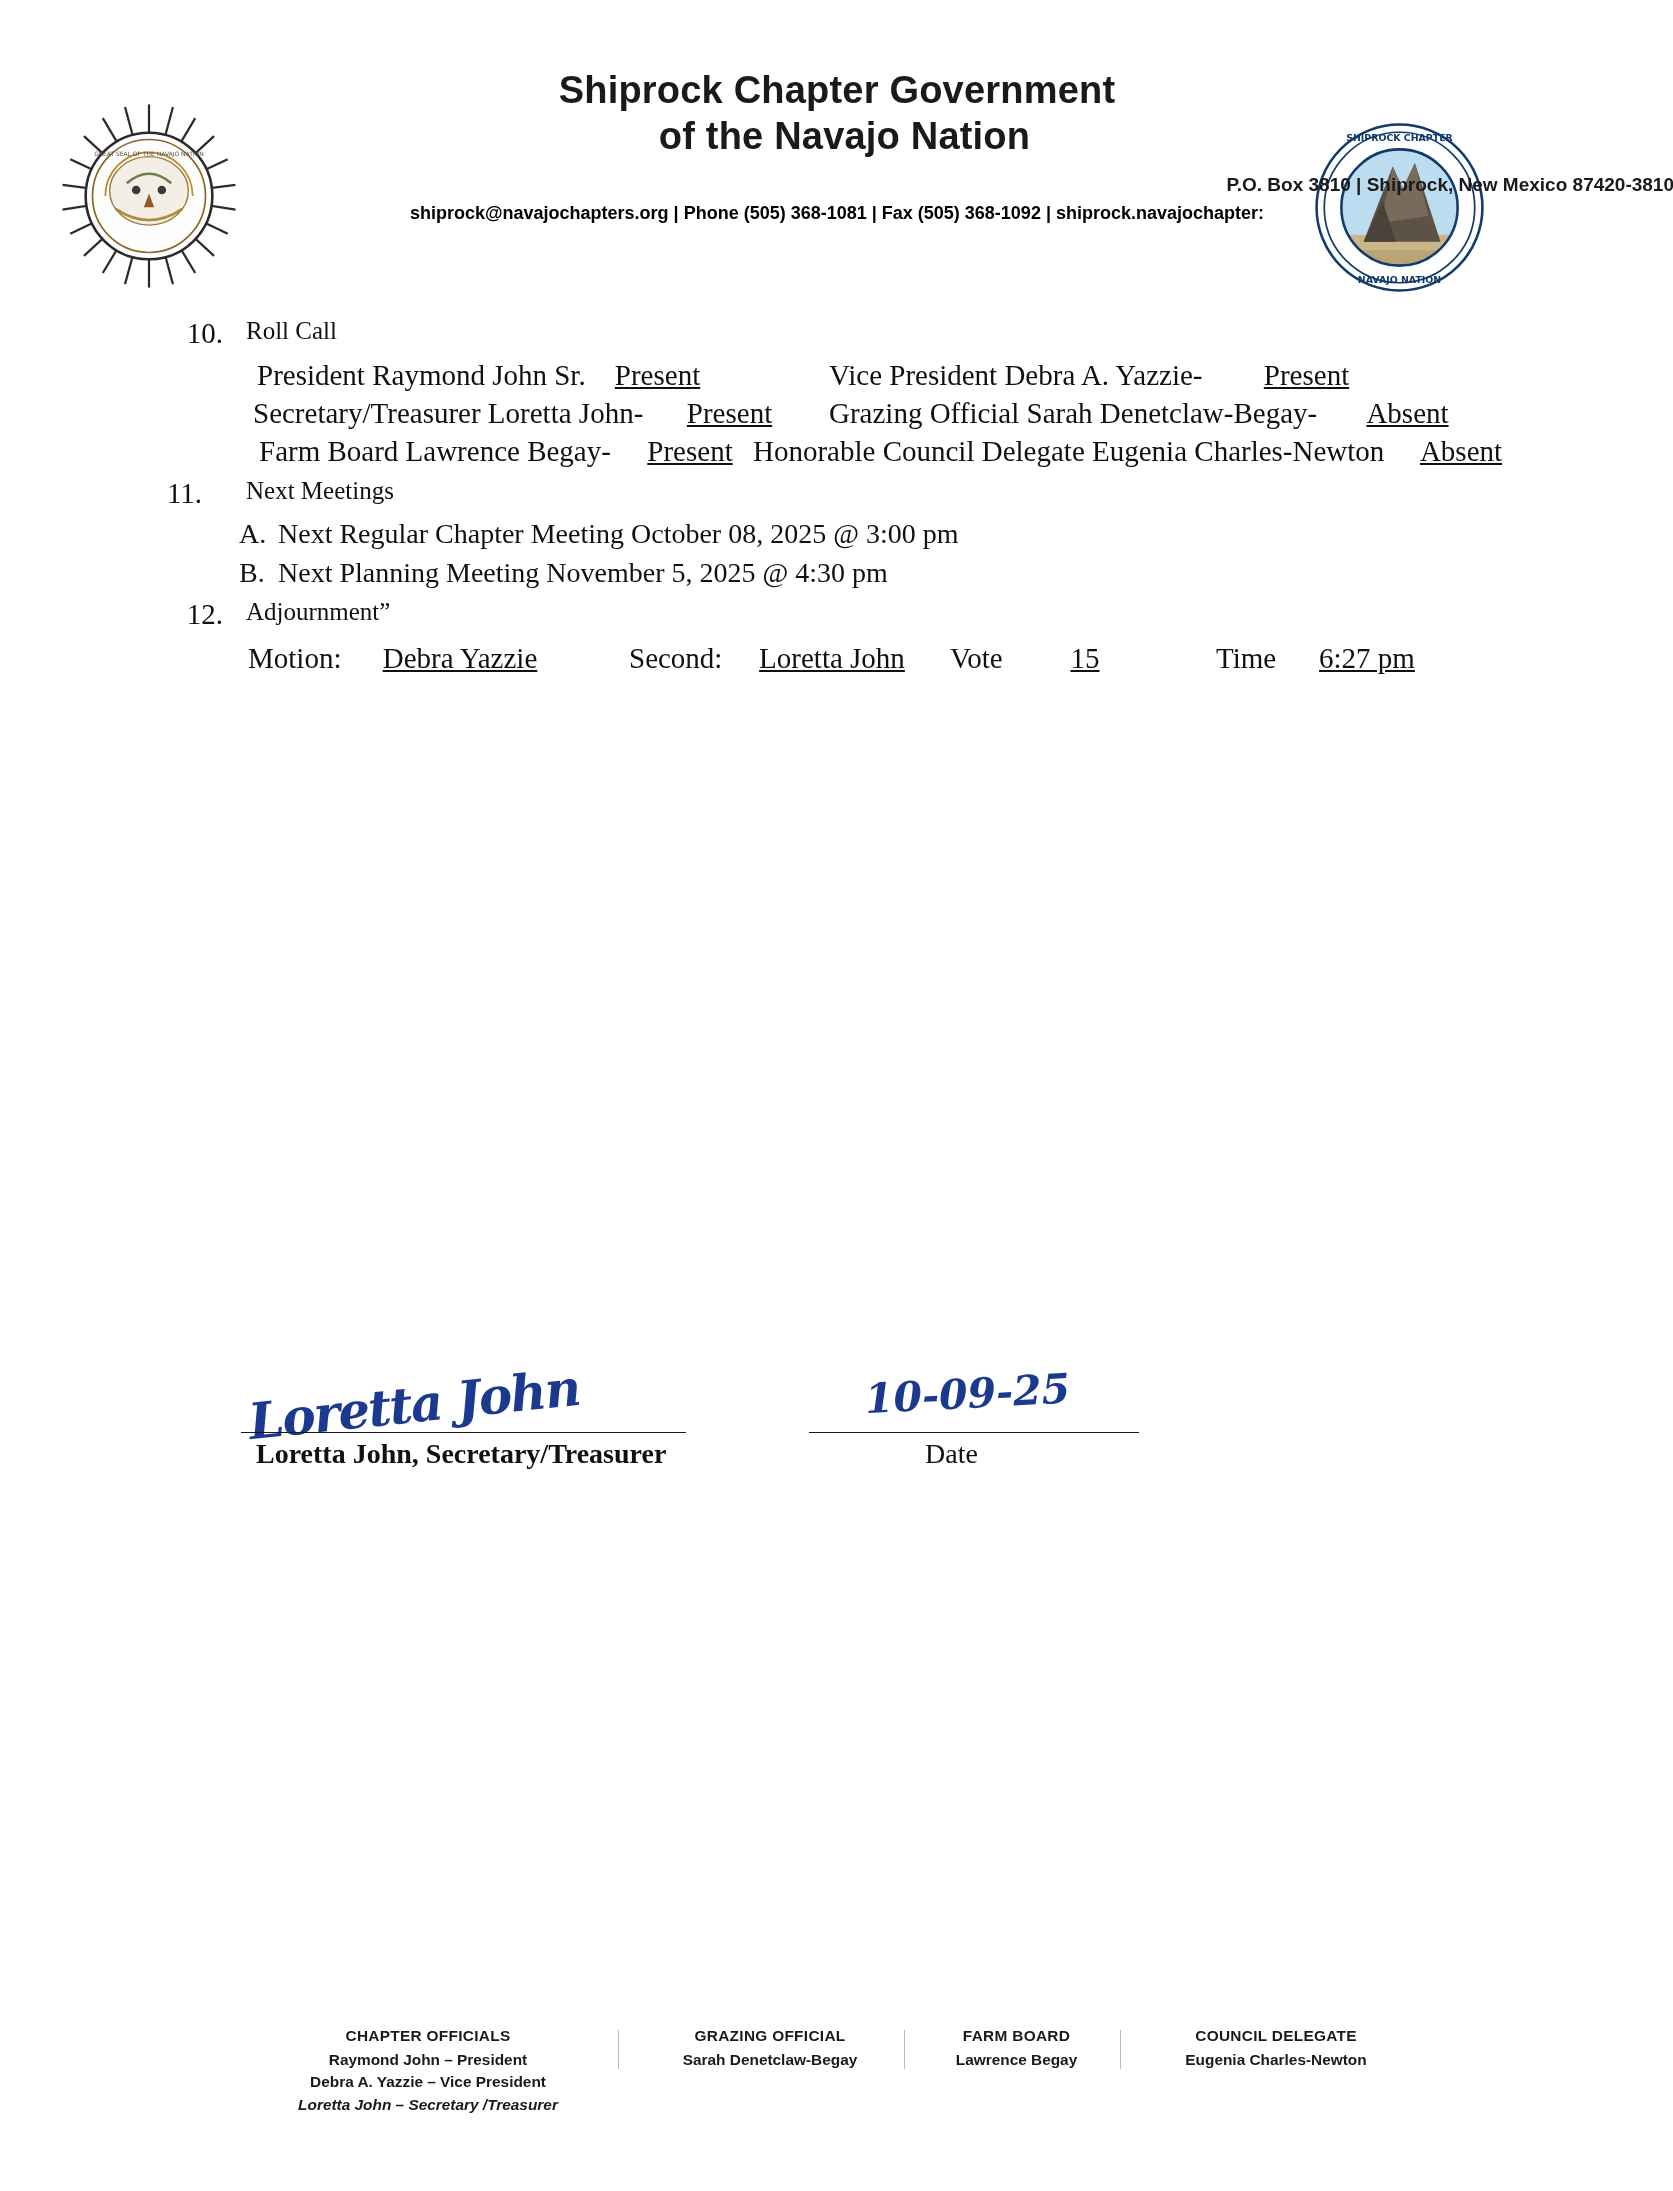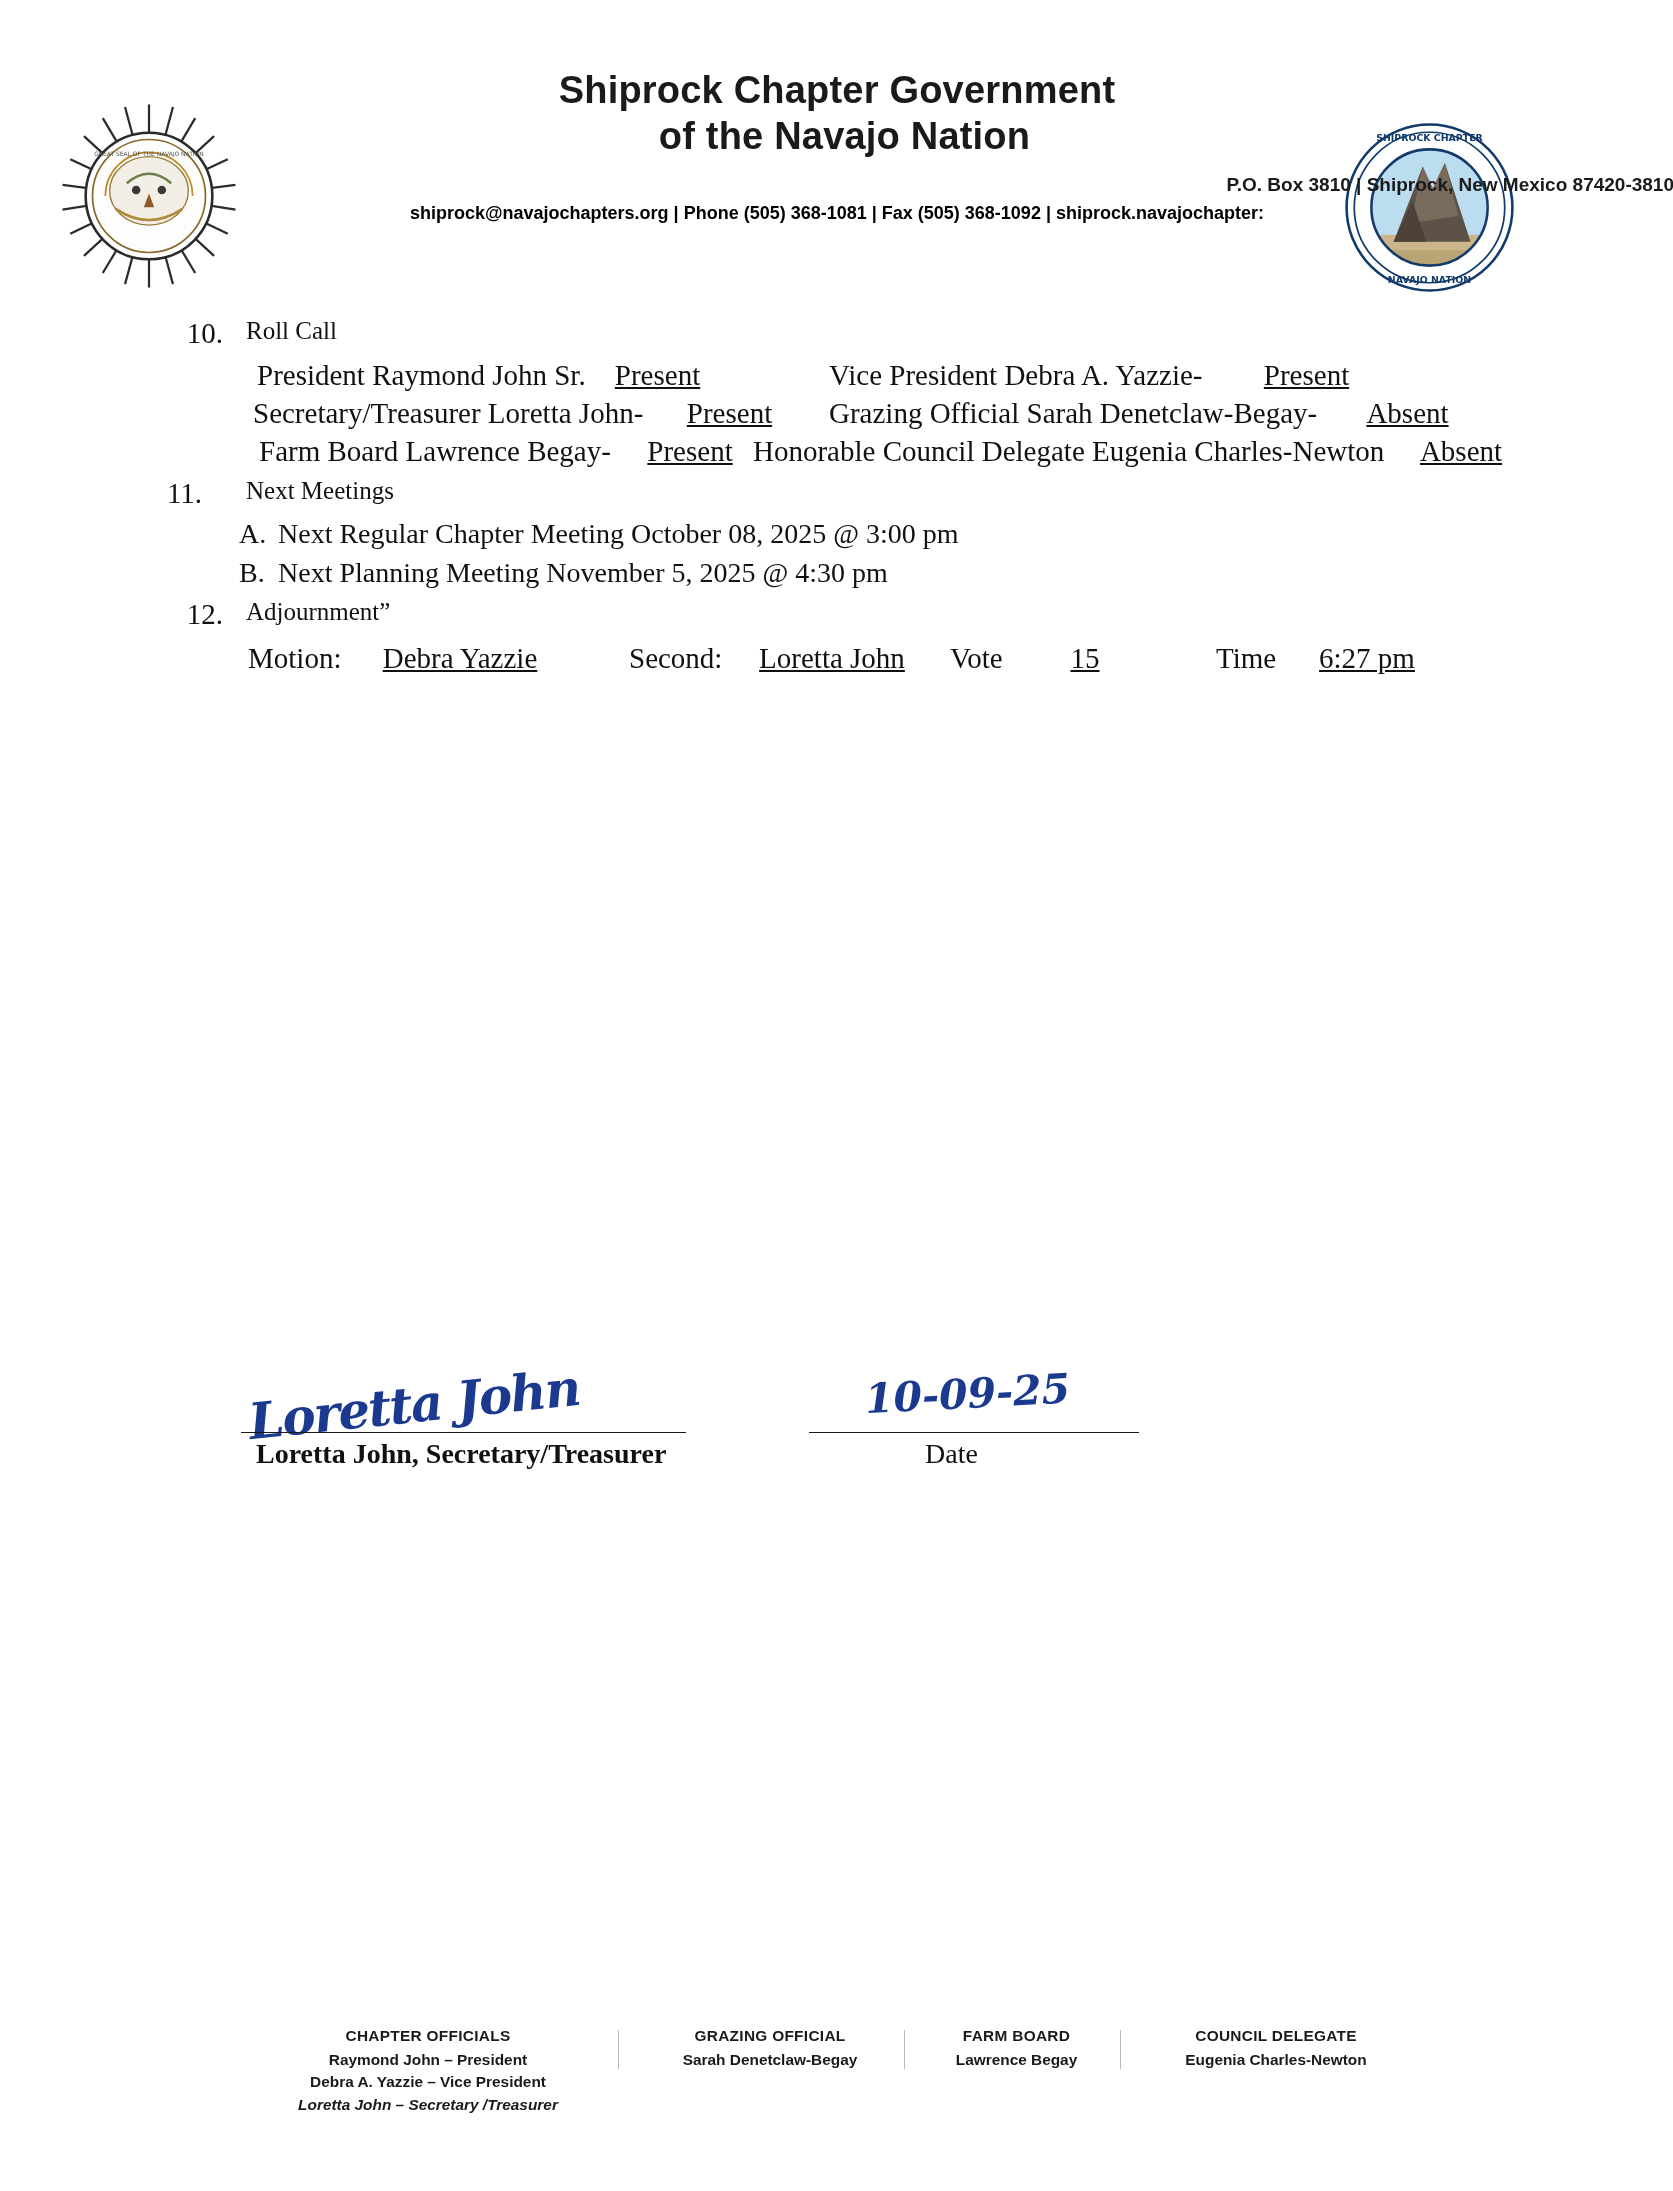--- a/index.html
+++ b/index.html
@@ -56,21 +56,21 @@
   .seal-left {
     position: absolute;
     left: 54px;
     top: 101px;
     width: 190px;
     height: 190px;
   }
   
   .seal-right {
     position: absolute;
-    left: 1344px;
+    left: 1314px;
     top: 122px;
     width: 171px;
     height: 171px;
   }
 
   
   .doc-body {
     position: absolute;
     left: 0;
     top: 315px;

